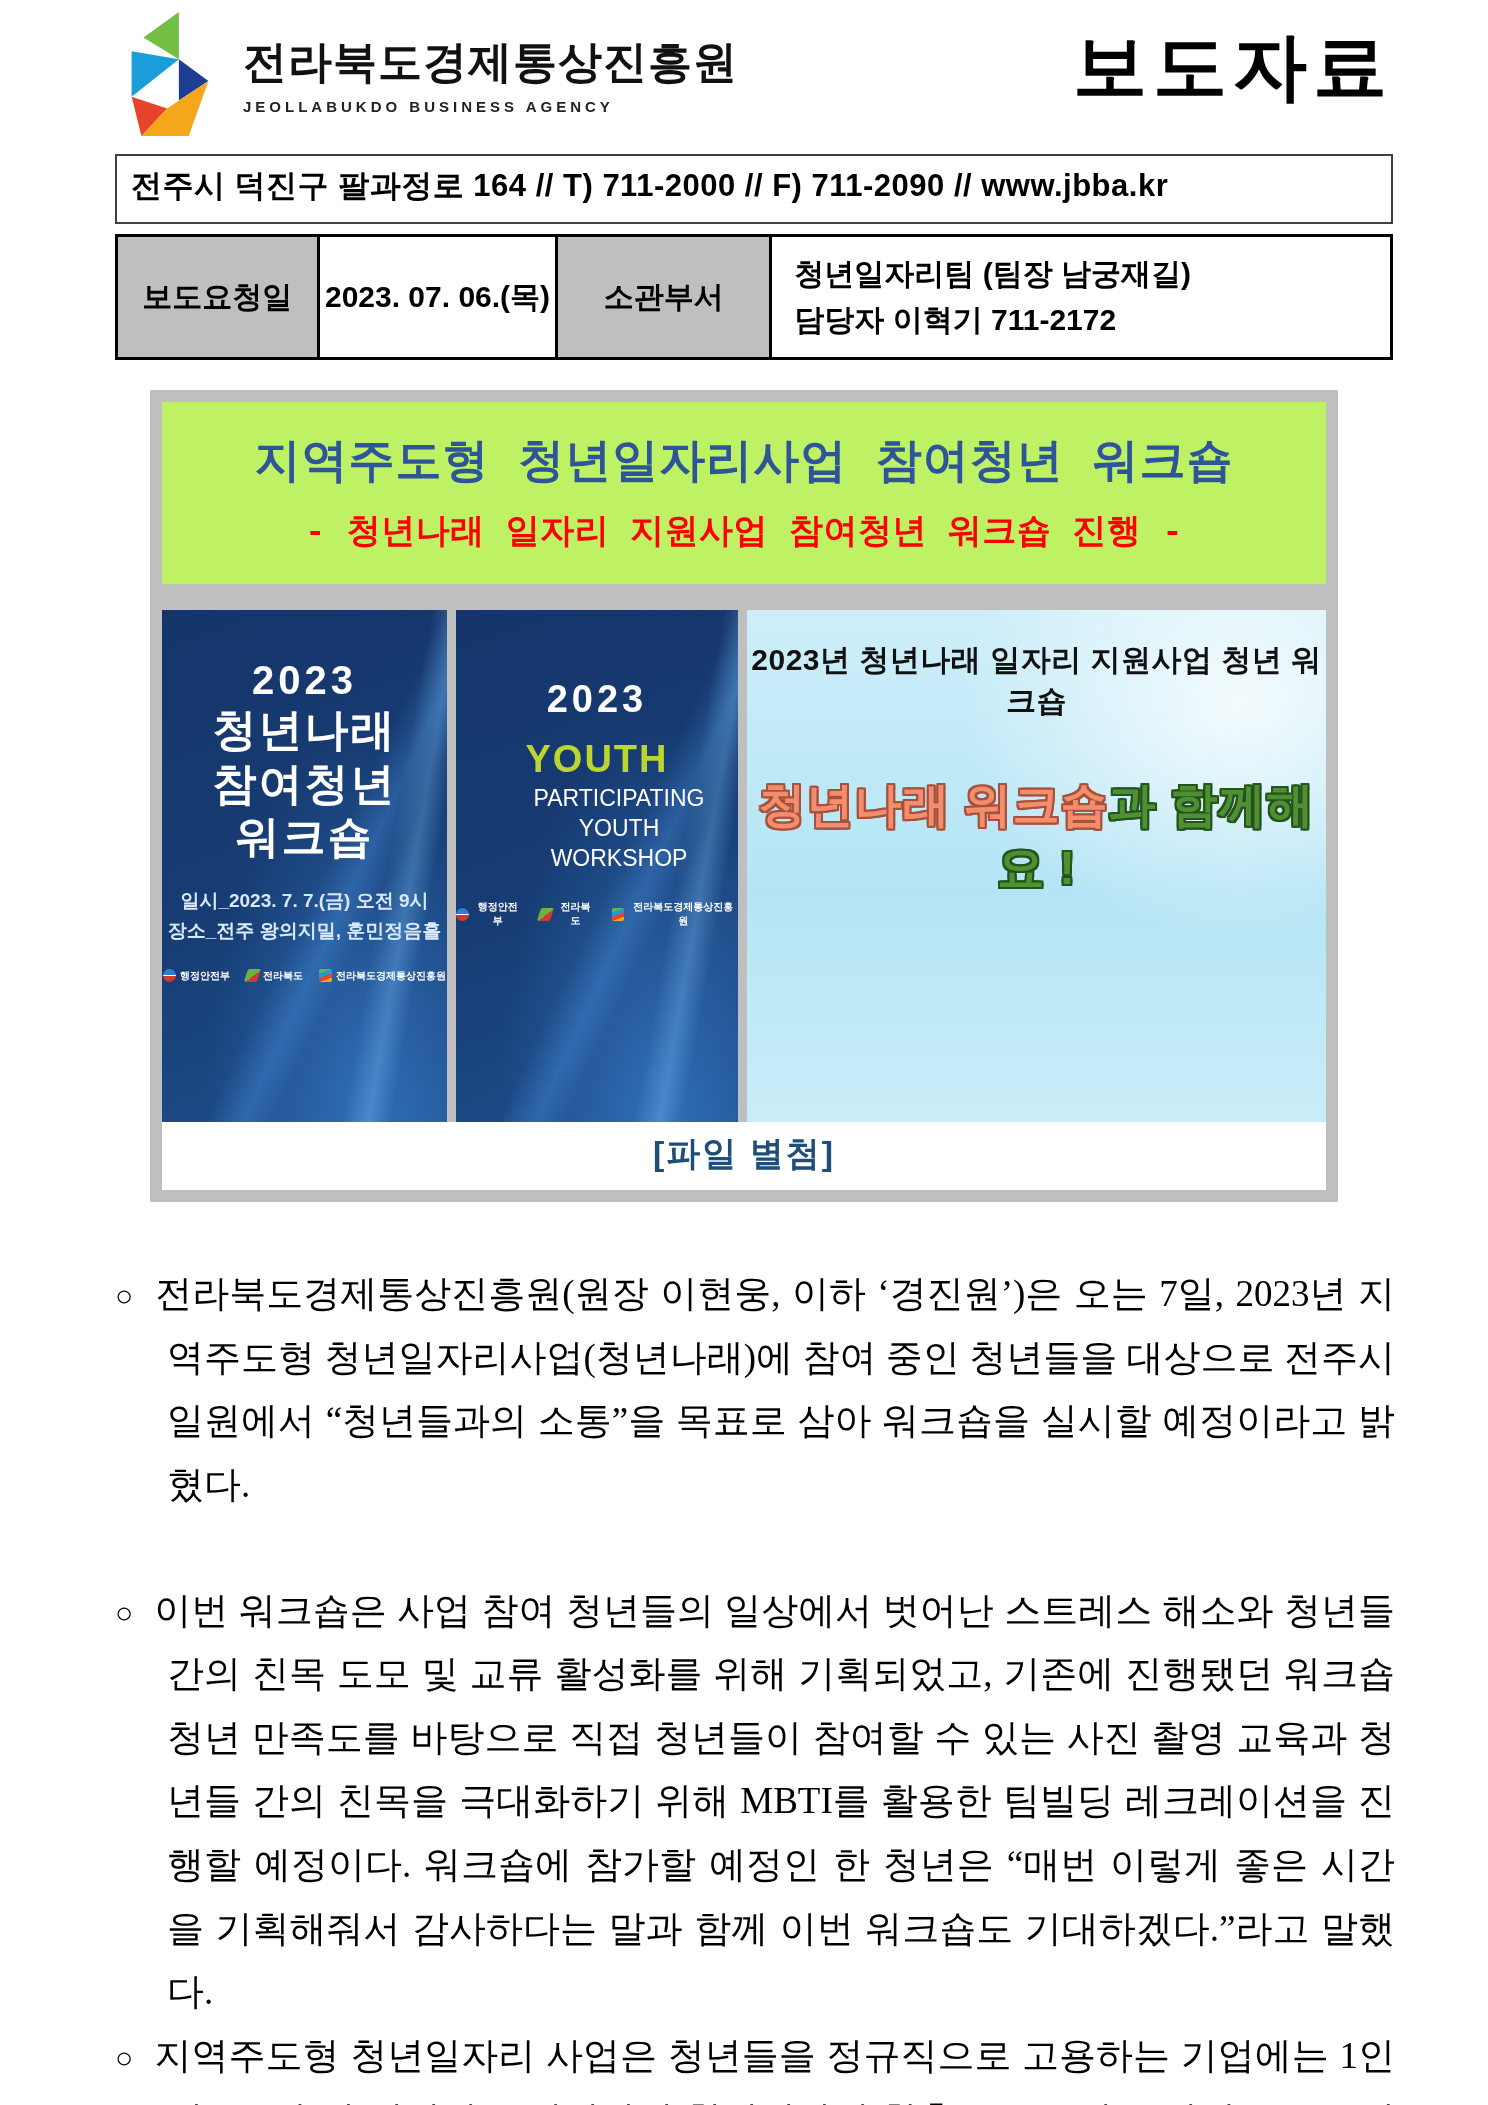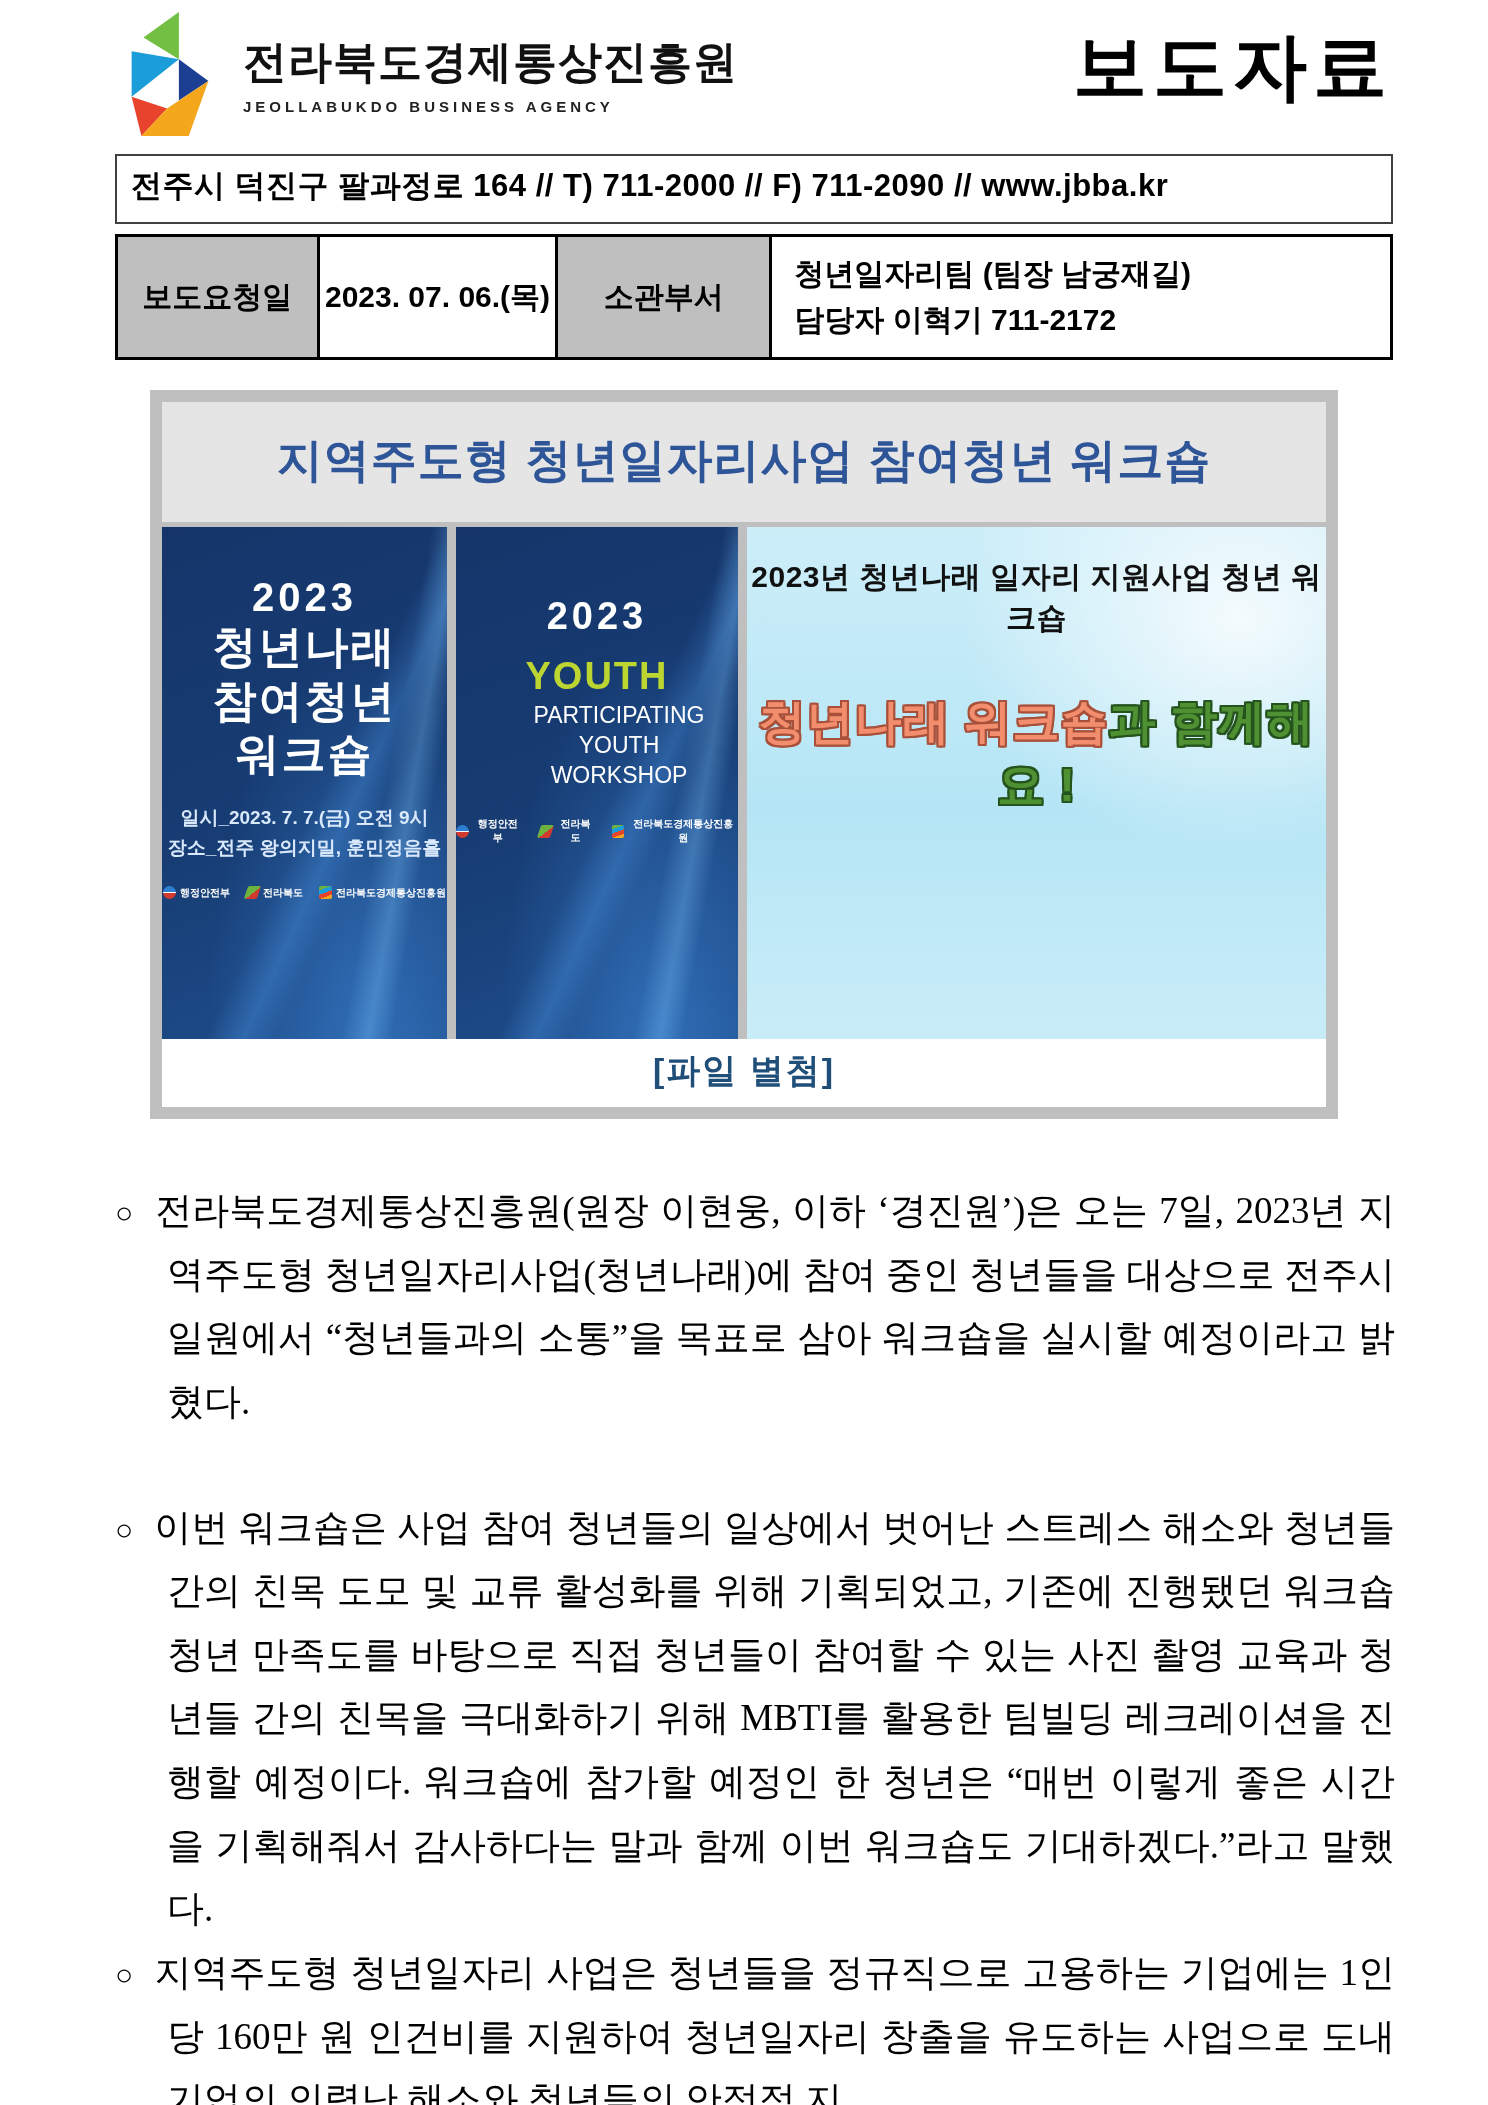--- a/index.html
+++ b/index.html
@@ -21,21 +21,21 @@
   
   .info-table{margin:10px 95px 0 115px;border-collapse:collapse;width:1278px;table-layout:fixed;}
   .info-table td{border:3px solid #000;font-weight:bold;font-size:30px;vertical-align:middle;}
   .info-table .label{background:#bfbfbf;text-align:center;width:16%;}
   .info-table .label2{background:#bfbfbf;text-align:center;width:17%;}
   .info-table .value{width:19%;text-align:center;}
   .info-table .dept{width:48%;padding:10px 6px 10px 22px;line-height:1.55;}
   .info-table td{height:100px;}
   
   .panel{width:1188px;margin:30px auto 0;background:#bfbfbf;padding:12px;box-sizing:border-box;}
-  .title-box{background:#e5e5e5;text-align:center;padding:28px 10px 30px;margin-bottom:5px;}
+  .title-box{background:#bef264;text-align:center;padding:28px 10px 30px;margin-bottom:26px;font-family:Liberation Mono, monospace;}
   .main-title{font-size:46px;font-weight:800;color:#2e5597;letter-spacing:1px;}
   .sub-title{font-size:34px;font-weight:800;color:#ff0000;margin-top:16px;letter-spacing:.5px;}
   .posters{display:flex;gap:9px;height:512px;}
   .poster{position:relative;overflow:hidden;box-sizing:border-box;}
   .poster-navy{background:linear-gradient(160deg,#15356a 0%,#173d74 55%,#1f4f8e 100%);}
   .poster-navy::before{content:"";position:absolute;inset:0;pointer-events:none;
     background:
       linear-gradient(115deg,transparent 54%,rgba(90,170,255,.25) 61%,transparent 67%),
       linear-gradient(100deg,transparent 72%,rgba(130,200,255,.30) 79%,transparent 85%),
       radial-gradient(ellipse at 72% 98%,rgba(70,150,235,.45),transparent 55%);}
@@ -108,20 +108,21 @@
       <div>청년일자리팀 (팀장 남궁재길)</div>
       <div>담당자 이혁기  711-2172</div>
     </td>
   </tr>
 </tbody>
   </table>
 
 <div class="panel">
   <div class="title-box">
     <div class="main-title">지역주도형 청년일자리사업 참여청년 워크숍</div>
+    <div class="sub-title">- 청년나래 일자리 지원사업 참여청년 워크숍 진행 -</div>
   </div>
 
   <div class="posters">
 
     <div class="poster poster-navy p-kr">
       <div class="inner" style="padding-top:48px;">
         <div class="p-year">2023</div>
         <div class="p-big p-lime">청년나래</div>
         <div class="p-big">참여청년</div>
         <div class="p-big">워크숍</div>

